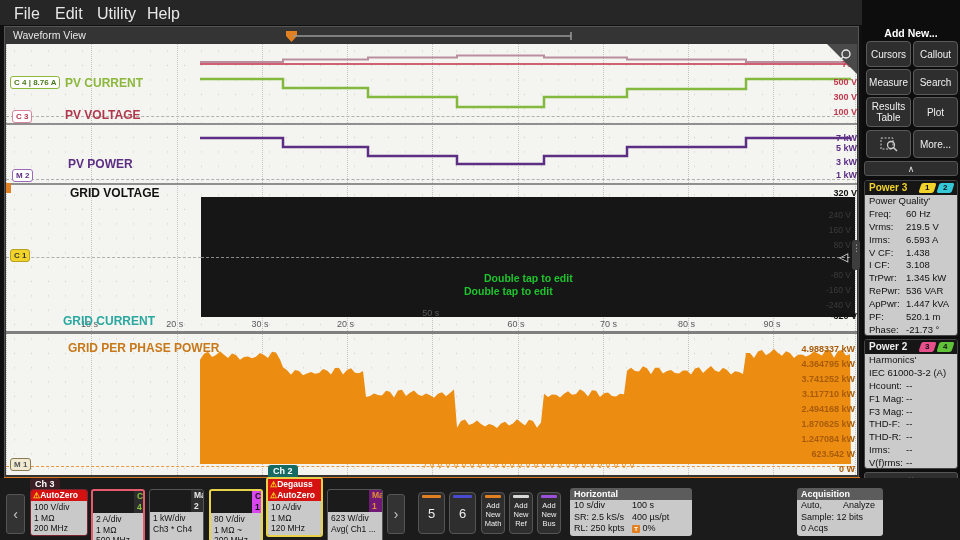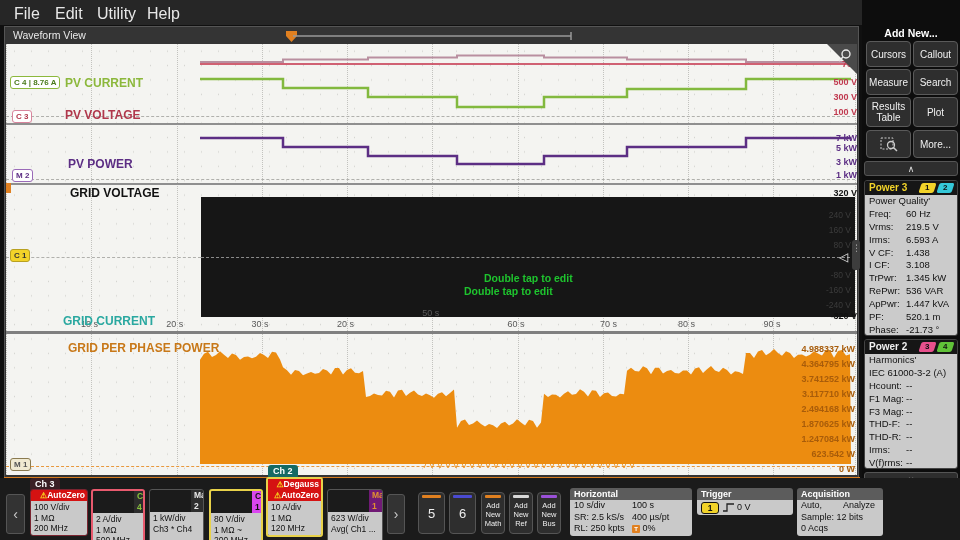--- a/index.html
+++ b/index.html
@@ -46,21 +46,21 @@
   .chev-btn{position:absolute;left:2px;width:94px;height:15px;background:#2e2e2e;border:1px solid #555;
             border-radius:3px;color:#ddd;text-align:center;font-size:9px;line-height:14px;cursor:pointer;box-sizing:border-box;}
   
   #bottombar{position:absolute;left:0;top:478px;width:960px;height:62px;background:#1b1b1b;}
   #orangeline{position:absolute;left:4px;top:477px;width:856px;height:1px;background:#d87c1e;z-index:60;}
   .navchev{position:absolute;background:#333;border:1px solid #555;border-radius:3px;color:#ccc;
            font-size:14px;text-align:center;cursor:pointer;}
   .badge{position:absolute;box-sizing:border-box;border-radius:3px;overflow:hidden;font-size:8.5px;z-index:70;}
   .badge .bbody{background:#c9c9c9;color:#111;padding:1px 3px;line-height:10.5px;}
   .badge .bhdr{color:#fff;padding:0 3px;line-height:11px;font-weight:bold;margin-left:41px;}
-  .banner{background:#d51212;color:#fff;font-weight:bold;line-height:11px;padding:0 2px;white-space:nowrap;text-align:right;}
+  .banner{background:#d51212;color:#fff;font-weight:bold;line-height:11px;padding:0 2px;white-space:nowrap;}
   .banner .warn{color:#f7d21c;font-size:8px;}
   .chtab{position:absolute;font-size:9px;font-weight:bold;padding:1px 5px;border-radius:3px 3px 0 0;z-index:69;}
   .slot{position:absolute;width:27px;height:42px;background:#2e2e2e;border:1px solid #555;border-radius:4px;
         color:#eee;font-size:13px;text-align:center;line-height:42px;box-sizing:border-box;cursor:pointer;}
   .slot .stripe{position:absolute;left:3px;right:3px;top:2px;height:3px;border-radius:1px;}
   .addbtn{position:absolute;width:24px;height:42px;background:#2e2e2e;border:1px solid #555;border-radius:4px;
           color:#eee;font-size:7.5px;text-align:center;line-height:9px;box-sizing:border-box;padding-top:8px;cursor:pointer;}
   .addbtn .stripe{position:absolute;left:3px;right:3px;top:2px;height:3px;border-radius:1px;}
   .infopanel{position:absolute;border-radius:3px;overflow:hidden;font-size:9px;z-index:70;}
   .infopanel .ihdr{background:#5c5c5c;color:#fff;font-weight:bold;padding:0 4px;line-height:12px;}
@@ -356,30 +356,20 @@
             <span class="il">SR: 2.5 kS/s</span>
             <span class="ir">400 µs/pt</span>
           </div>
         <div class="irow">
             <span class="il">RL: 250 kpts</span>
             <span class="ir"><span class="tiny-t">T</span> <span>0%</span></span>
           </div>
       </div>
     </div>
 
-    <div class="infopanel" style="left:697px;top:10px;width:96px">
-      <div class="ihdr">Trigger</div>
-      <div class="ibody" style="height:15px;line-height:15px;padding-left:4px">
-        <span id="trig-src">1</span>
-        <svg width="13" height="11" style="vertical-align:middle">
-          <polyline points="1,9 5,9 5,2 12,2" fill="none" stroke="#222" stroke-width="1.3"></polyline>
-        </svg>
-        <span>0 V</span>
-      </div>
-    </div>
 
     <div class="infopanel" style="left:797px;top:10px;width:86px">
       <div class="ihdr">Acquisition</div>
       <div class="ibody" style="height:36px">
         <div class="irow">
             <span class="il">Auto,</span>
             <span class="ir" style="left:46px">Analyze</span>
           </div>
         <div class="irow">
             <span class="il">Sample: 12 bits</span>

